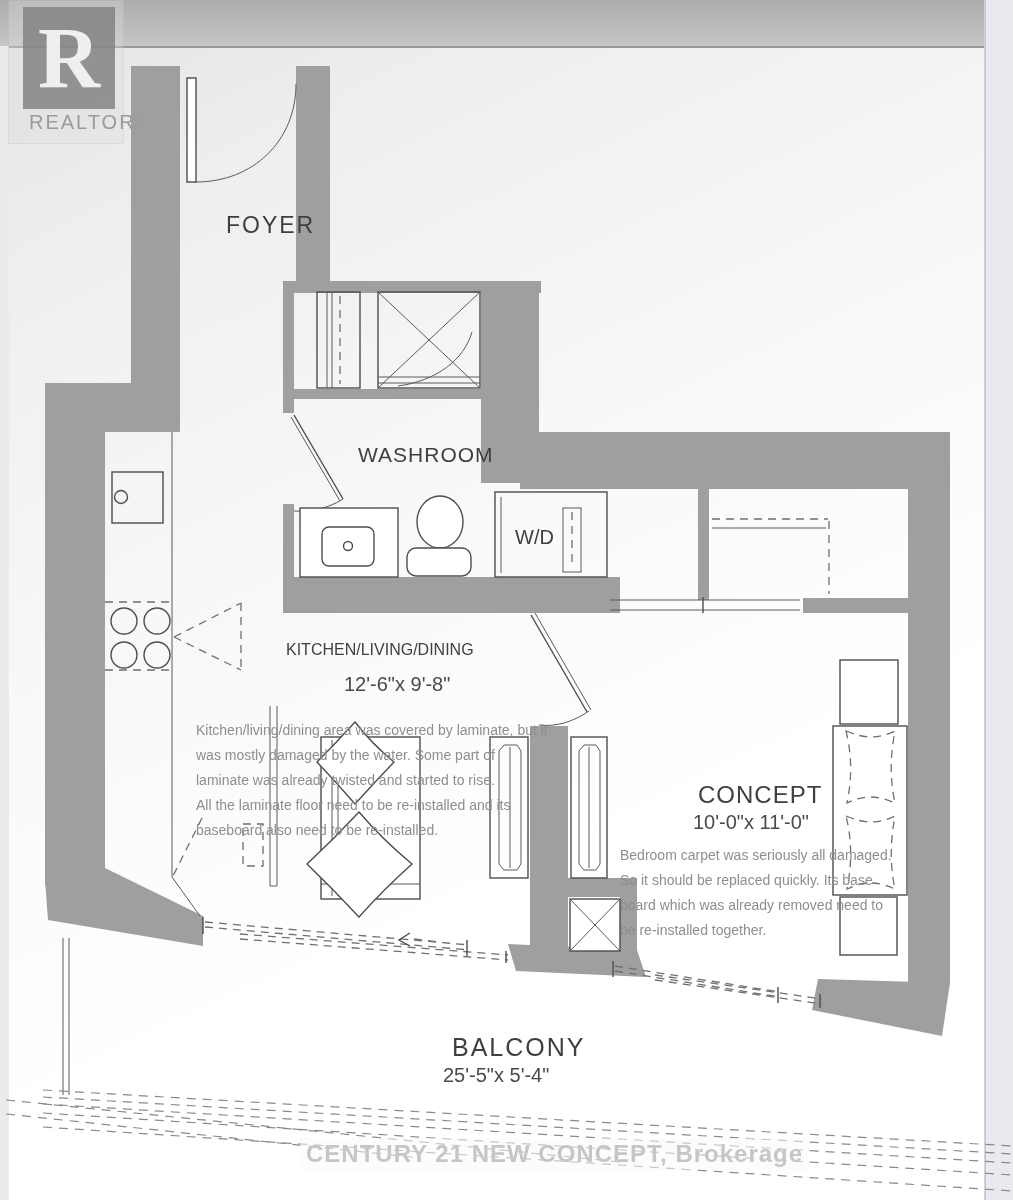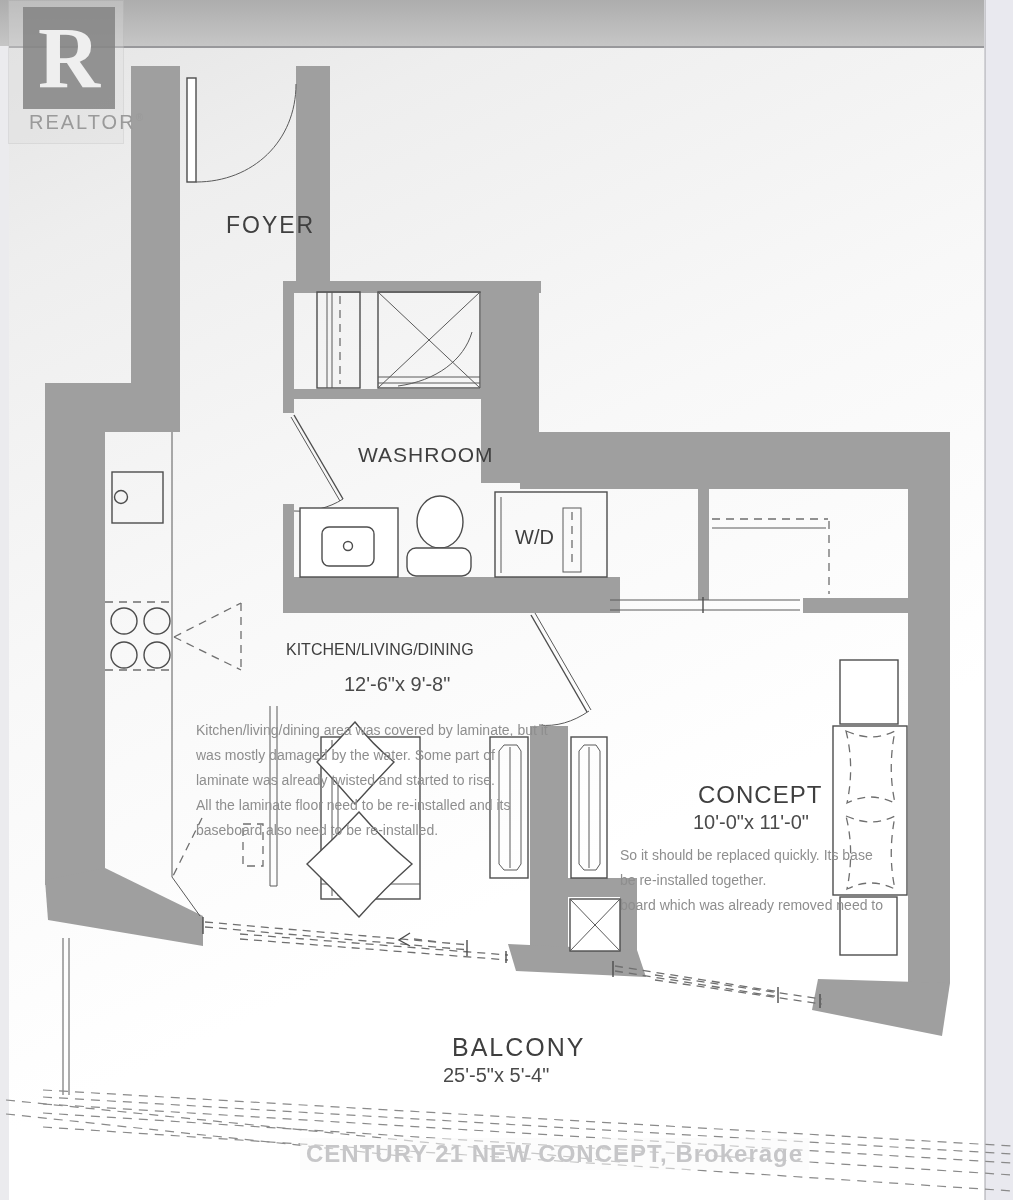--- a/index.html
+++ b/index.html
@@ -266,20 +266,21 @@
   <div class="lbl lbl-balcony-dim">25'-5"x 5'-4"</div>
 
   <div class="note note-kitchen">
     <div>Kitchen/living/dining area was covered by laminate, but it</div>
     <div>was mostly damaged by the water. Some part of</div>
     <div>laminate was already twisted and started to rise.</div>
     <div>All the laminate floor need to be re-installed and its</div>
     <div>baseboard also need to be re-installed.</div>
   </div>
   <div class="note note-bedroom">
+    <div>Bedroom carpet was seriously all damaged.</div>
     <div>So it should be replaced quickly. Its base</div>
+    <div>board which was already removed need to</div>
     <div>be re-installed together.</div>
-    <div>board which was already removed need to</div>
   </div>
 
   <div class="watermark">CENTURY 21 NEW CONCEPT, Brokerage</div>
 
 </div>
 
 </body></html>

